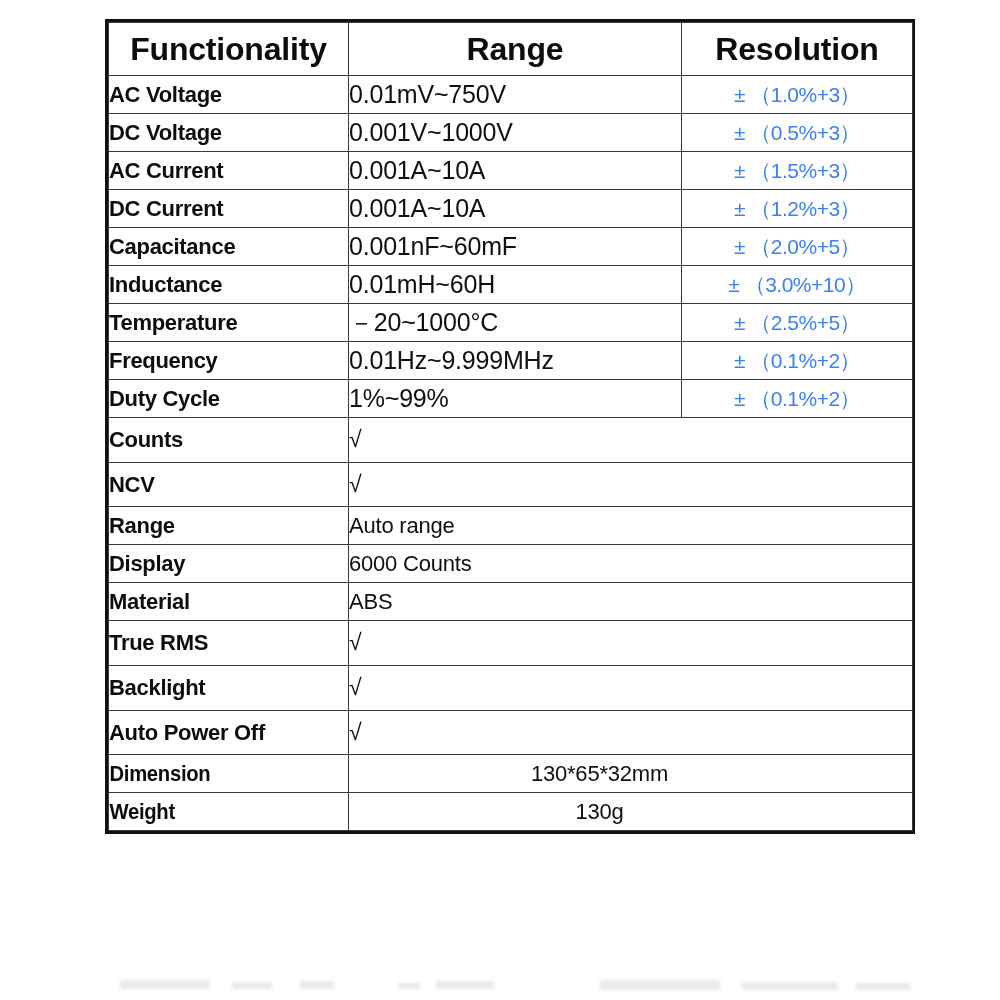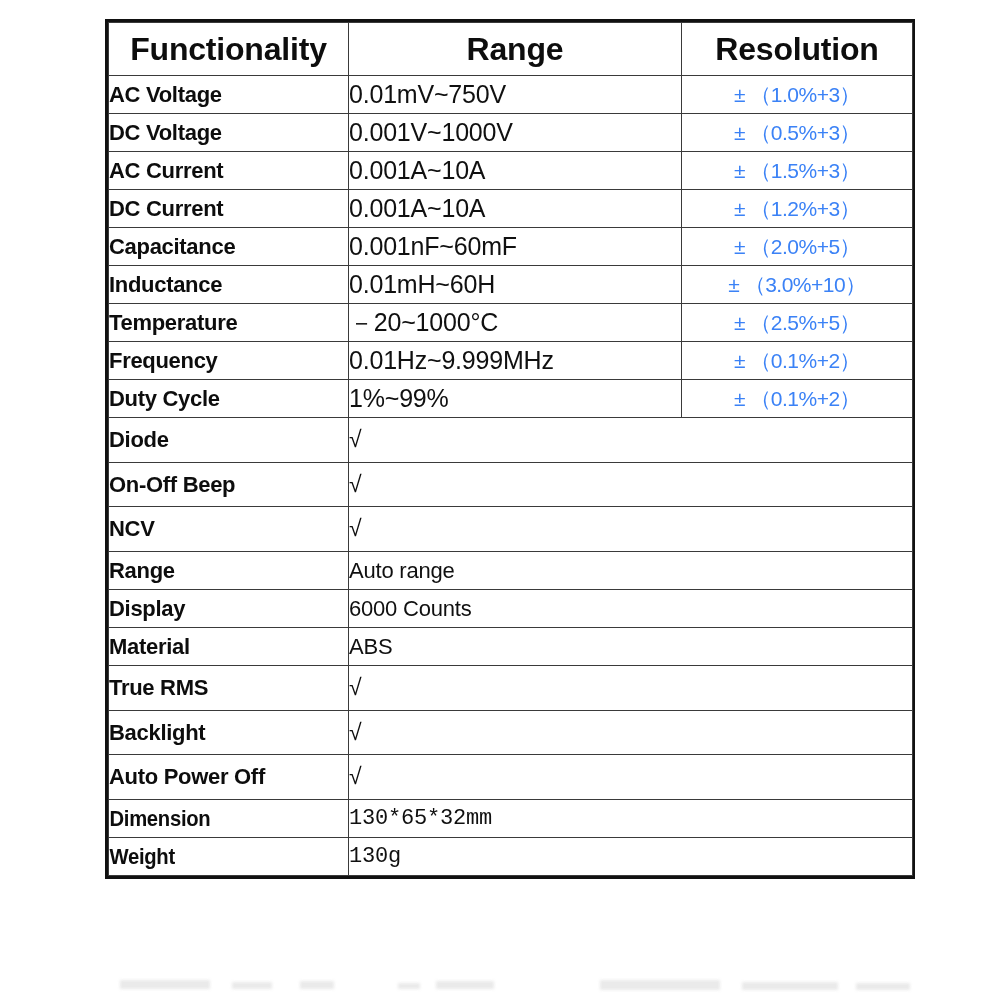--- a/index.html
+++ b/index.html
@@ -105,22 +105,22 @@
   span.check-glyph { display: inline-block; }
 
   
   tr.narrow-row td.func-cell {
     font-family: "Liberation Sans Narrow", "Liberation Sans", sans-serif;
     transform: scaleX(0.92);
     transform-origin: left center;
   }
   td.merged-cell.centered {
     padding-left: 0;
+    text-align: center;
     padding-right: 62px;
-    font-family: Liberation Mono, monospace;
   }
 
   
   .artifact {
     position: absolute;
     background: #d9d9d9;
     opacity: 0.55;
     filter: blur(1.5px);
   }
 </style>
@@ -181,25 +181,21 @@
           <td class="func-cell">Frequency</td>
           <td class="range-cell">0.01Hz~9.999MHz</td>
           <td class="res-cell">± （0.1%+2）</td>
         </tr>
         <tr class="spec-row">
           <td class="func-cell">Duty Cycle</td>
           <td class="range-cell">1%~99%</td>
           <td class="res-cell">± （0.1%+2）</td>
         </tr>
         <tr class="spec-row">
-          <td class="func-cell">Diode</td>
-          <td colspan="2" class="check-cell"><span class="check-glyph">√</span></td>
-        </tr>
-        <tr class="spec-row">
-          <td class="func-cell">On-Off Beep</td>
+          <td class="func-cell">Counts</td>
           <td colspan="2" class="check-cell"><span class="check-glyph">√</span></td>
         </tr>
         <tr class="spec-row">
           <td class="func-cell">NCV</td>
           <td colspan="2" class="check-cell"><span class="check-glyph">√</span></td>
         </tr>
         <tr class="spec-row">
           <td class="func-cell">Range</td>
           <td colspan="2" class="merged-cell">Auto range</td>
         </tr>

